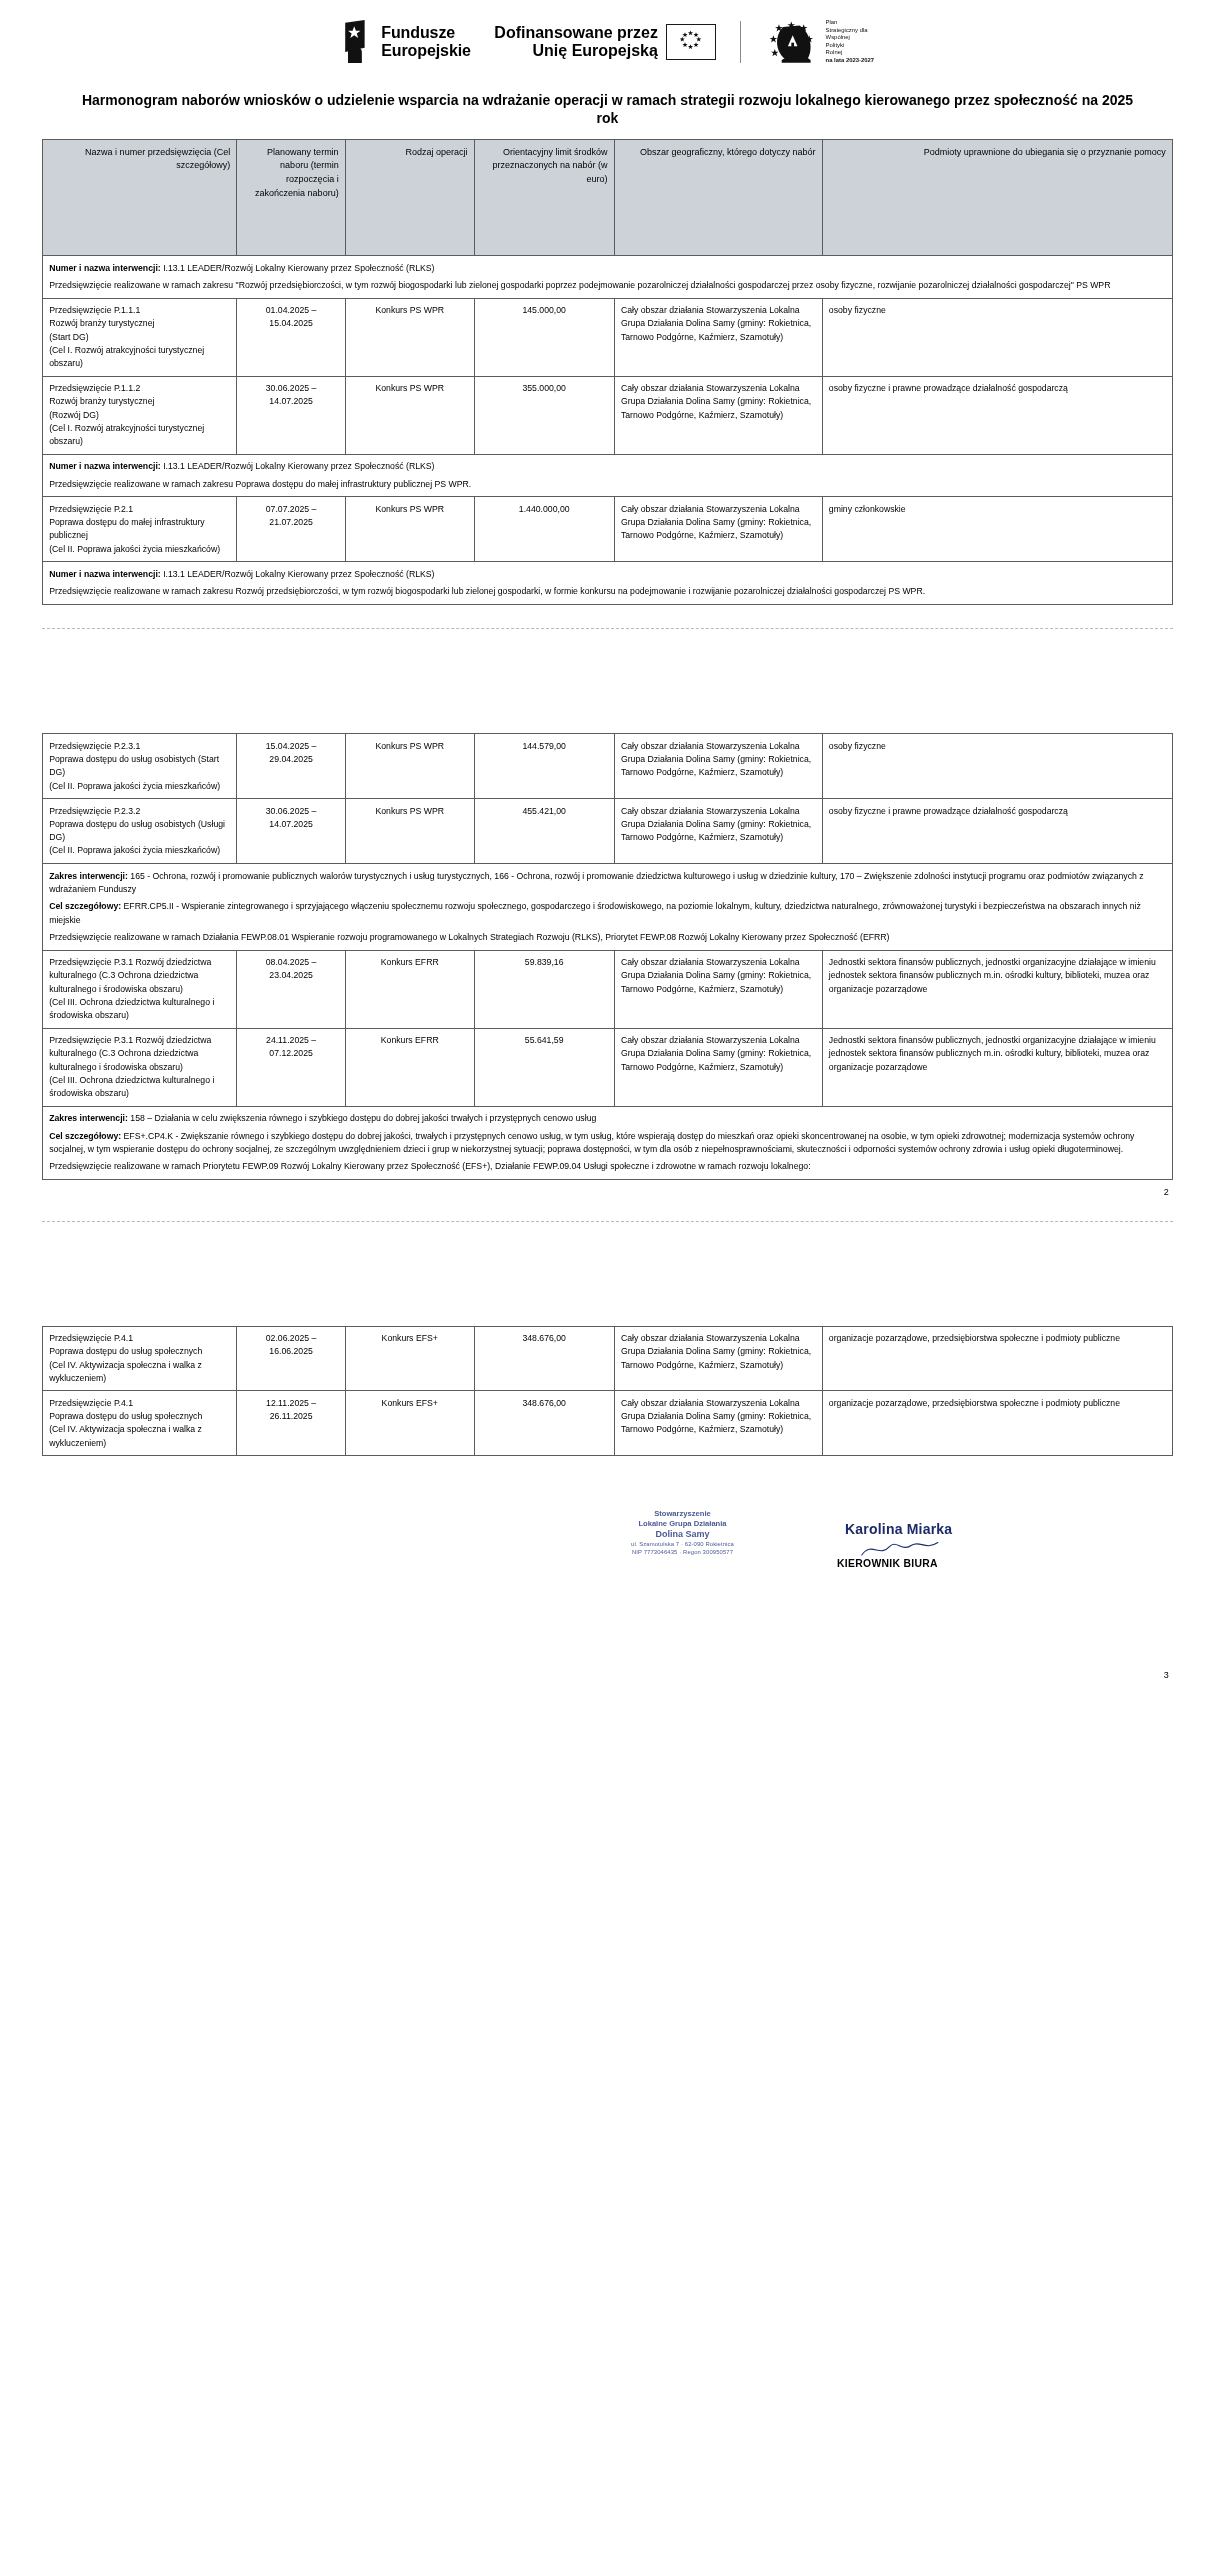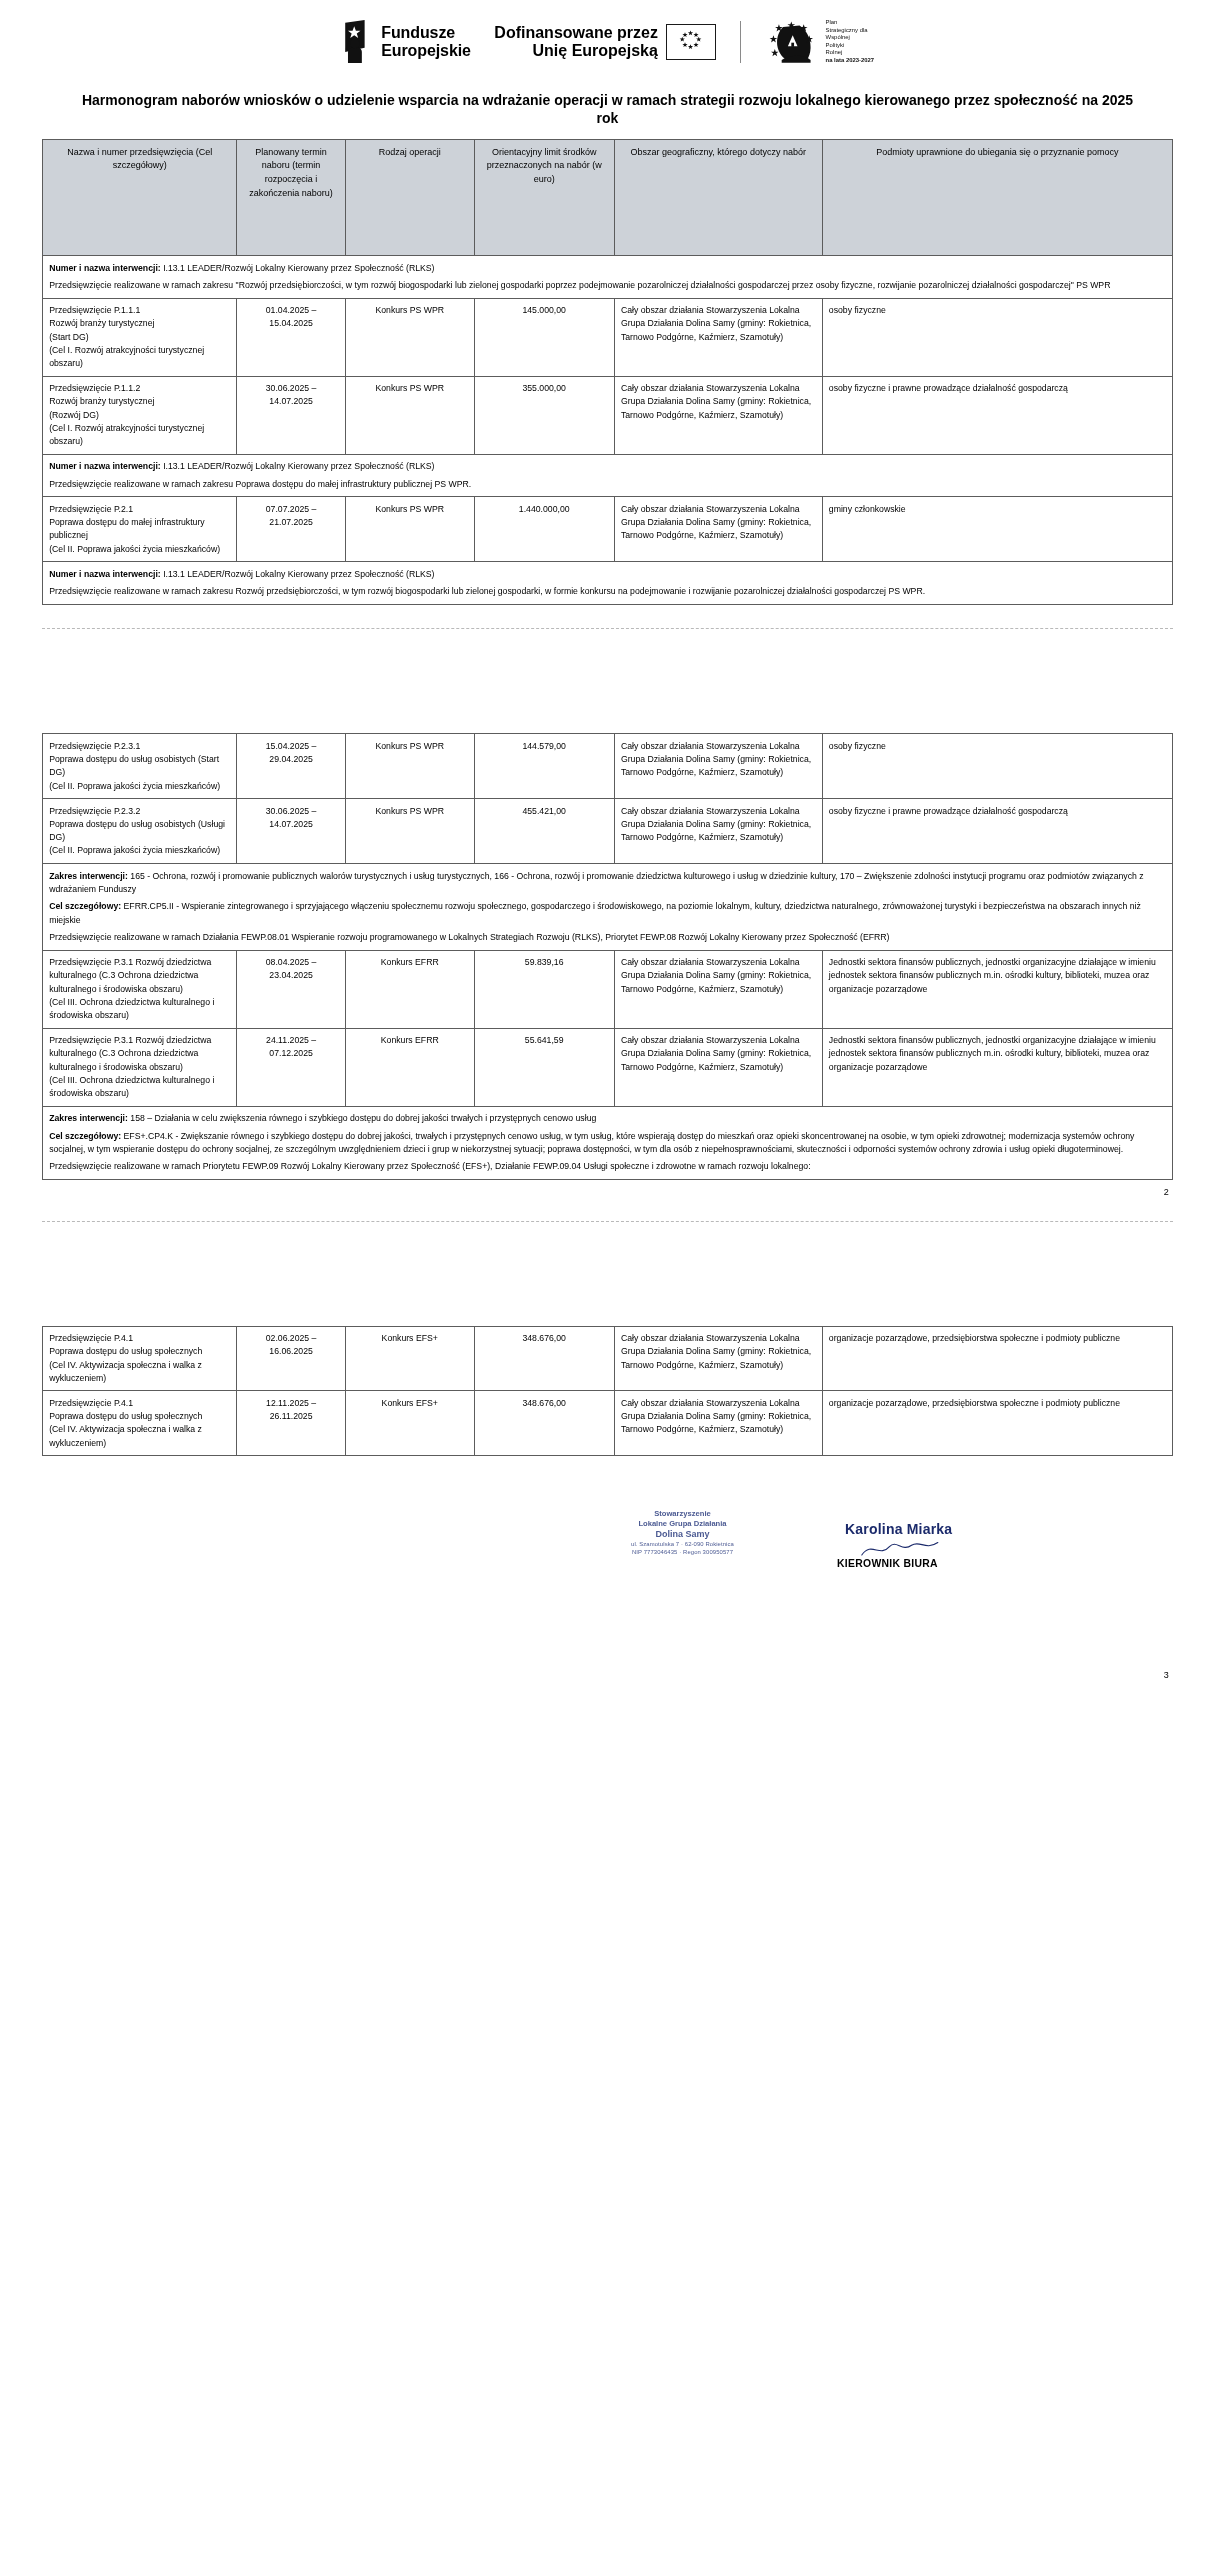--- a/index.html
+++ b/index.html
@@ -58,21 +58,21 @@
     font-size: 8.7px;
   }
   table.sched td, table.sched th {
     border: 0.7px solid #5c5c5c;
     vertical-align: top;
     padding: 5.5px 6.2px;
     line-height: 1.52;
   }
   thead th {
     background: #cdd2d8;
-    text-align: center;
+    text-align: right;
     vertical-align: middle;
     font-weight: 400;
     font-size: 9px;
     line-height: 1.36;
     padding: 8.3px 5.5px;
     height: 116px;
   }
   .c1 { width: 17.2%; }
   .c2 { width: 9.6%; }
   .c3 { width: 11.4%; }

